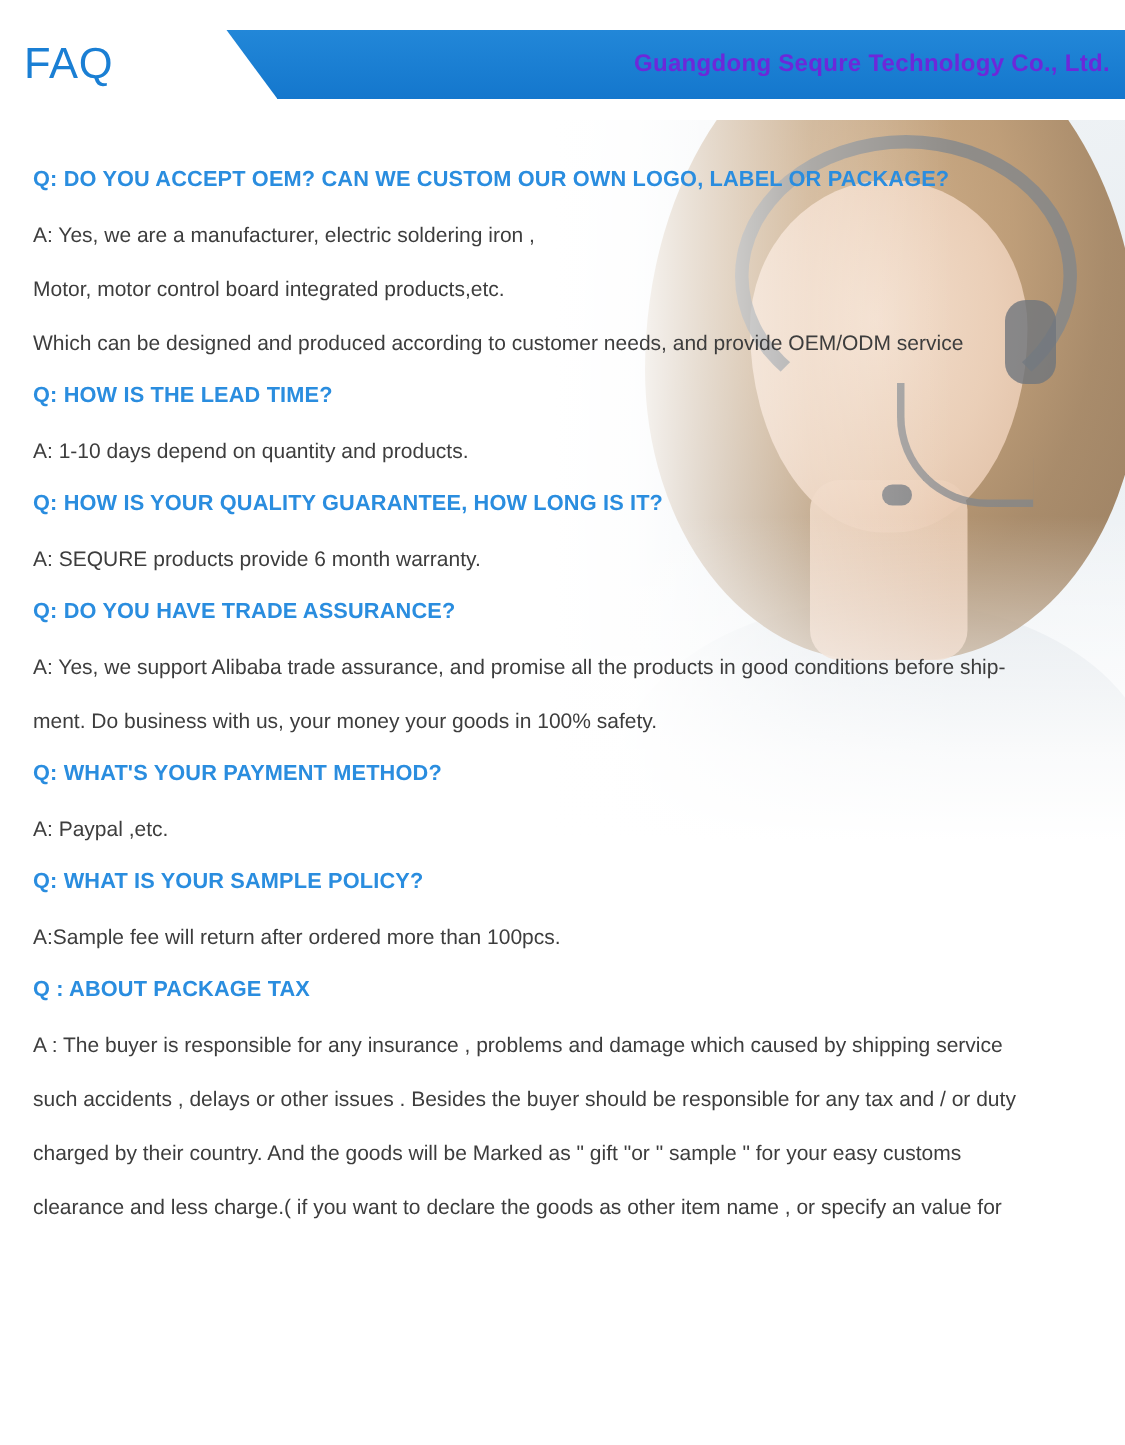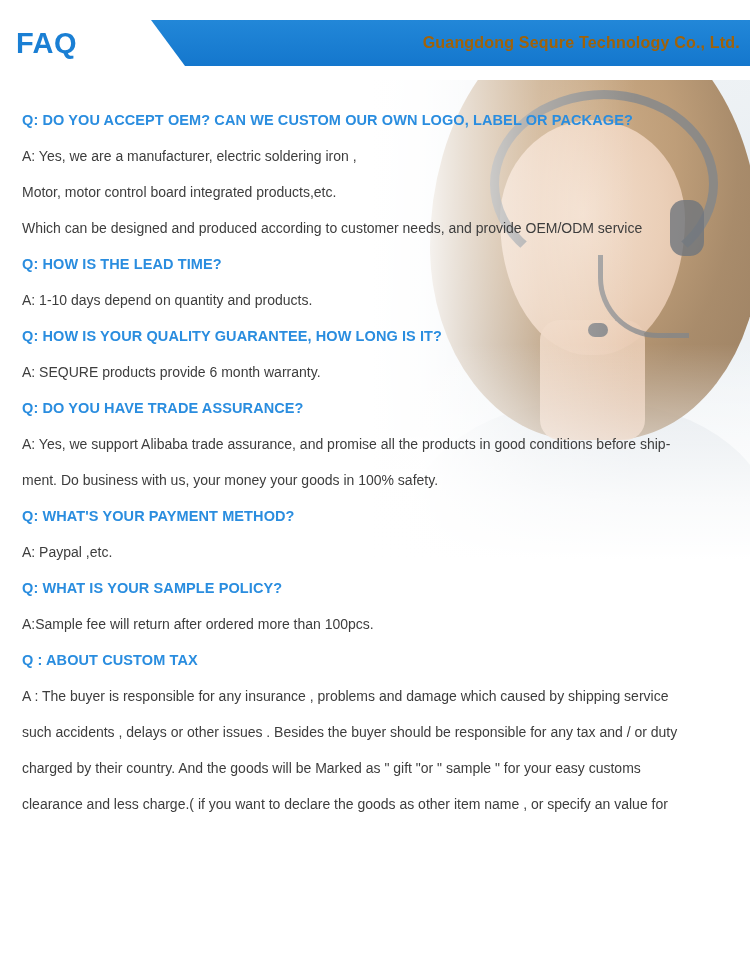--- a/index.html
+++ b/index.html
@@ -51,32 +51,32 @@
     position: absolute;
     left: 0;
     top: 20px;
     width: 150px;
     height: 46px;
     display: flex;
     align-items: center;
   }
   .faq-text {
     font-size: 29px;
-    font-weight: bold;
+    font-weight: normal;
     color: #1a7fd4;
     letter-spacing: 0.5px;
     margin-left: 16px;
   }
   .company-name {
     position: absolute;
     right: 10px;
     top: 20px;
     height: 54px;
     line-height: 46px;
-    color: #a16207;
+    color: #6d28d9;
     font-size: 16px;
     font-weight: bold;
     letter-spacing: 0.2px;
   }
 
   
   .content {
     position: relative;
     width: 750px;
     height: 883px;
@@ -276,21 +276,21 @@
         <p class="answer">A: Paypal ,etc.</p>
       </div>
 
       <div class="qa-block">
         <p class="question">Q: WHAT IS YOUR SAMPLE POLICY?</p>
         <p class="answer">A:Sample fee will return after ordered more than 100pcs.</p>
       </div>
 
 
       <div class="qa-block">
-        <p class="question">Q : ABOUT CUSTOM TAX</p>
+        <p class="question">Q : ABOUT PACKAGE TAX</p>
         <p class="answer">A : The buyer is responsible for any insurance , problems and damage which caused by shipping service</p>
         <p class="answer">such accidents , delays or other issues . Besides the buyer should be responsible for any tax and / or duty</p>
         <p class="answer">charged by their country. And the goods will be Marked as " gift "or " sample " for your easy customs</p>
         <p class="answer">clearance and less charge.( if you want to declare the goods as other item name , or specify an value for</p>
       </div>
 
     </div>
   </div>
 </div>
 

